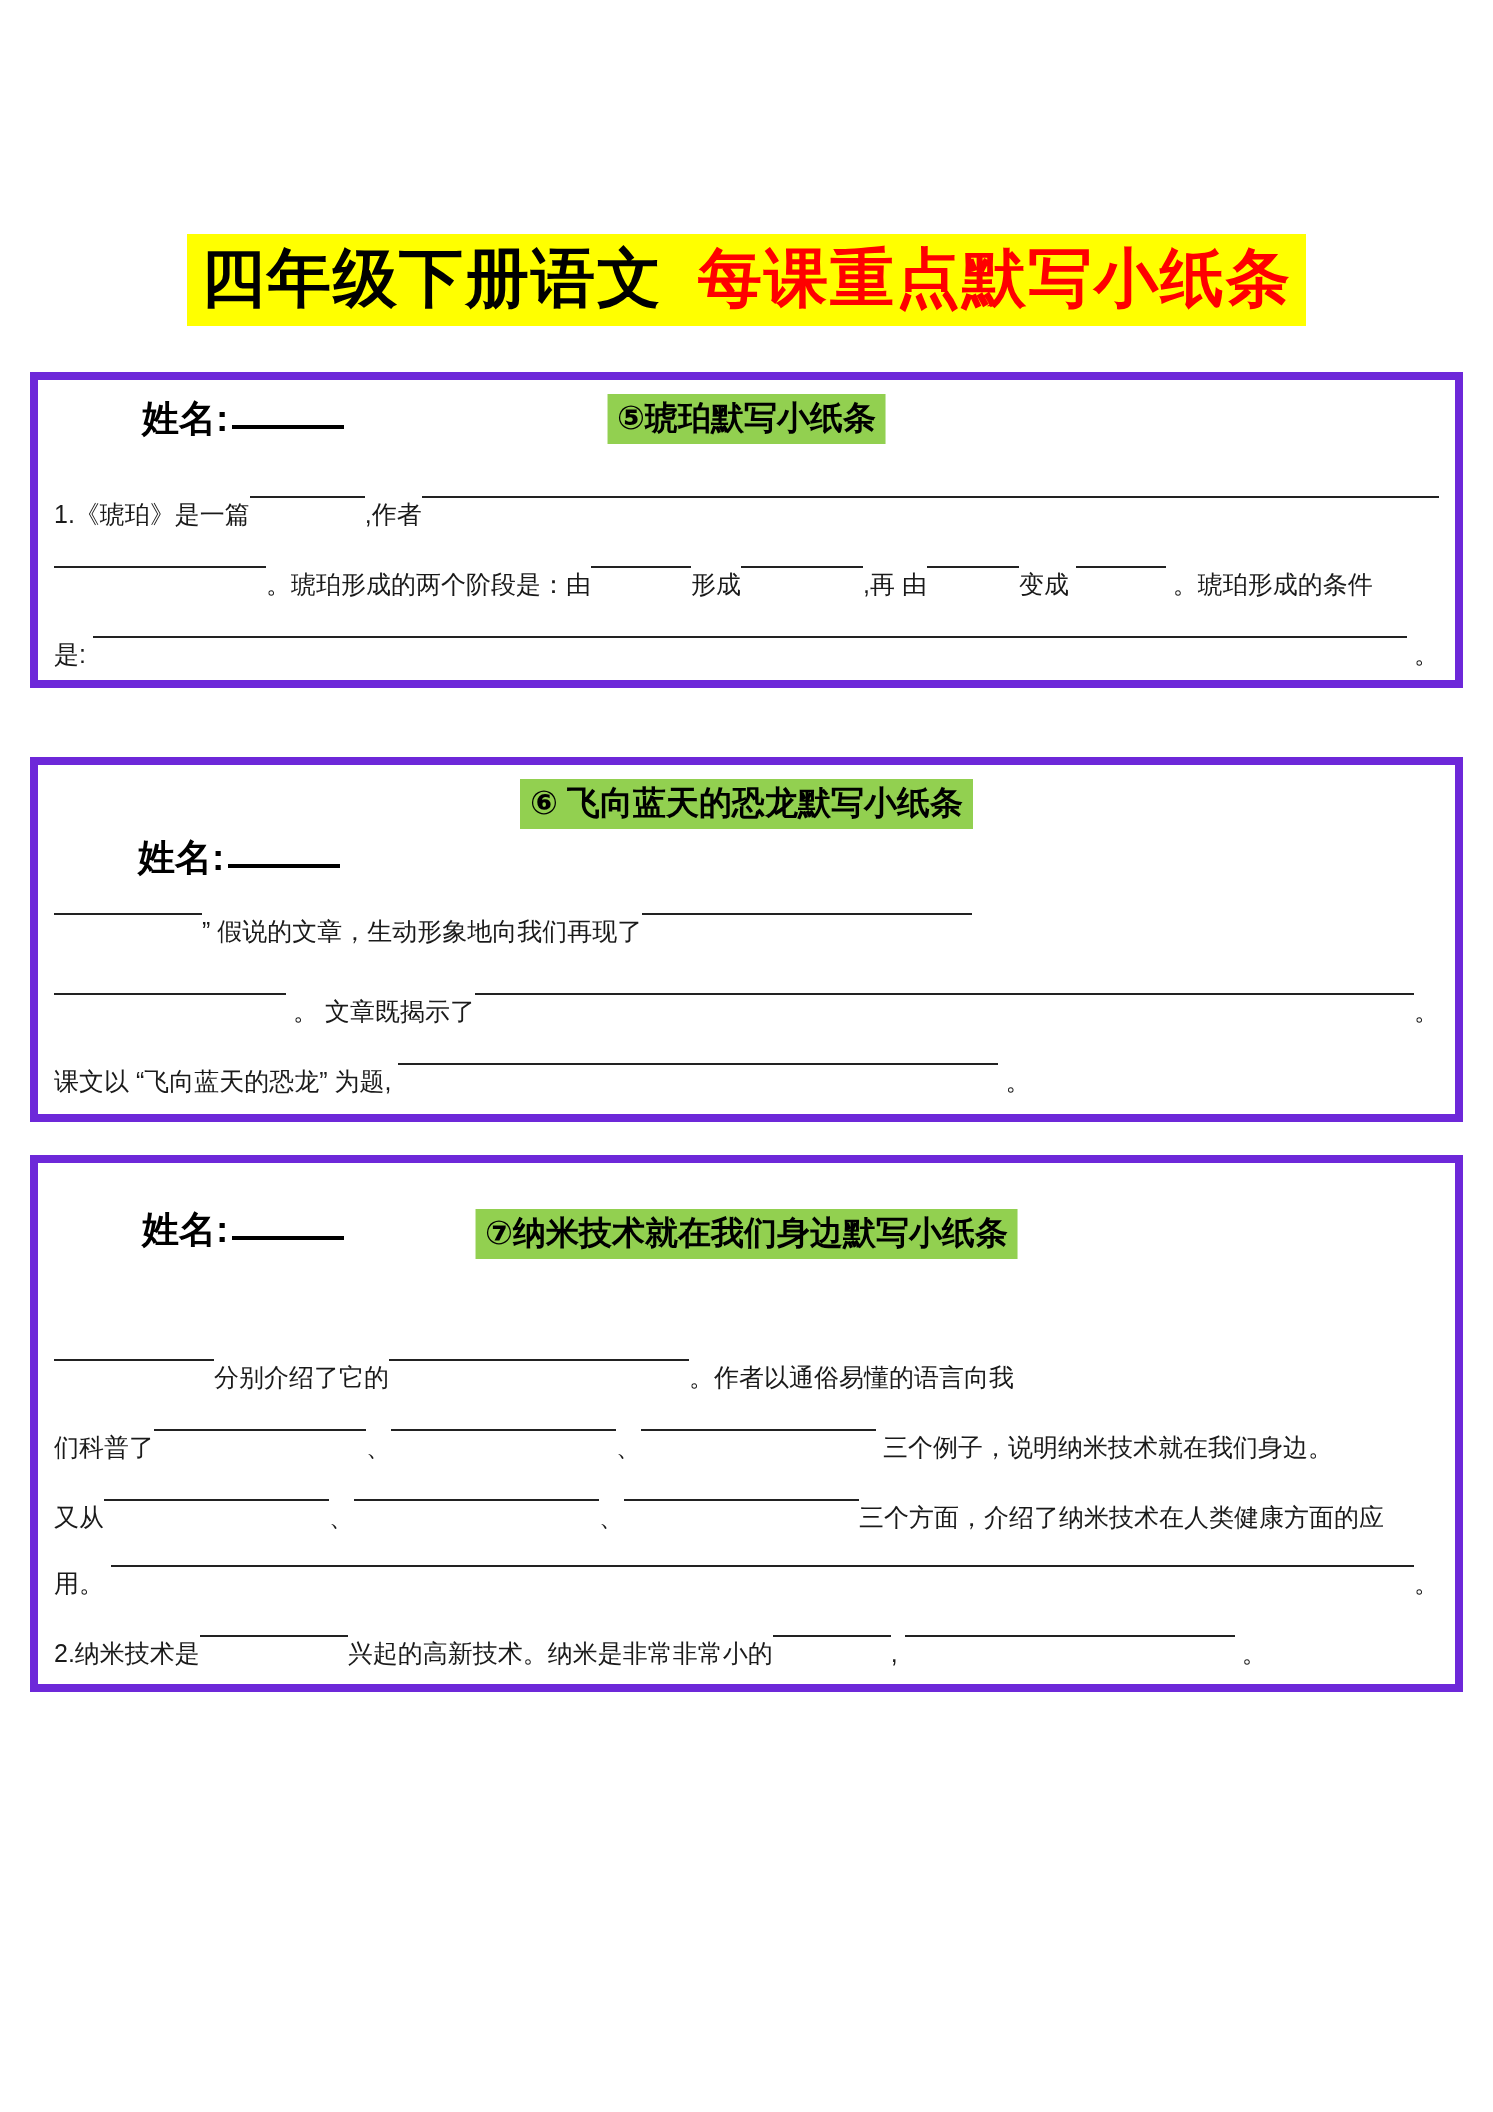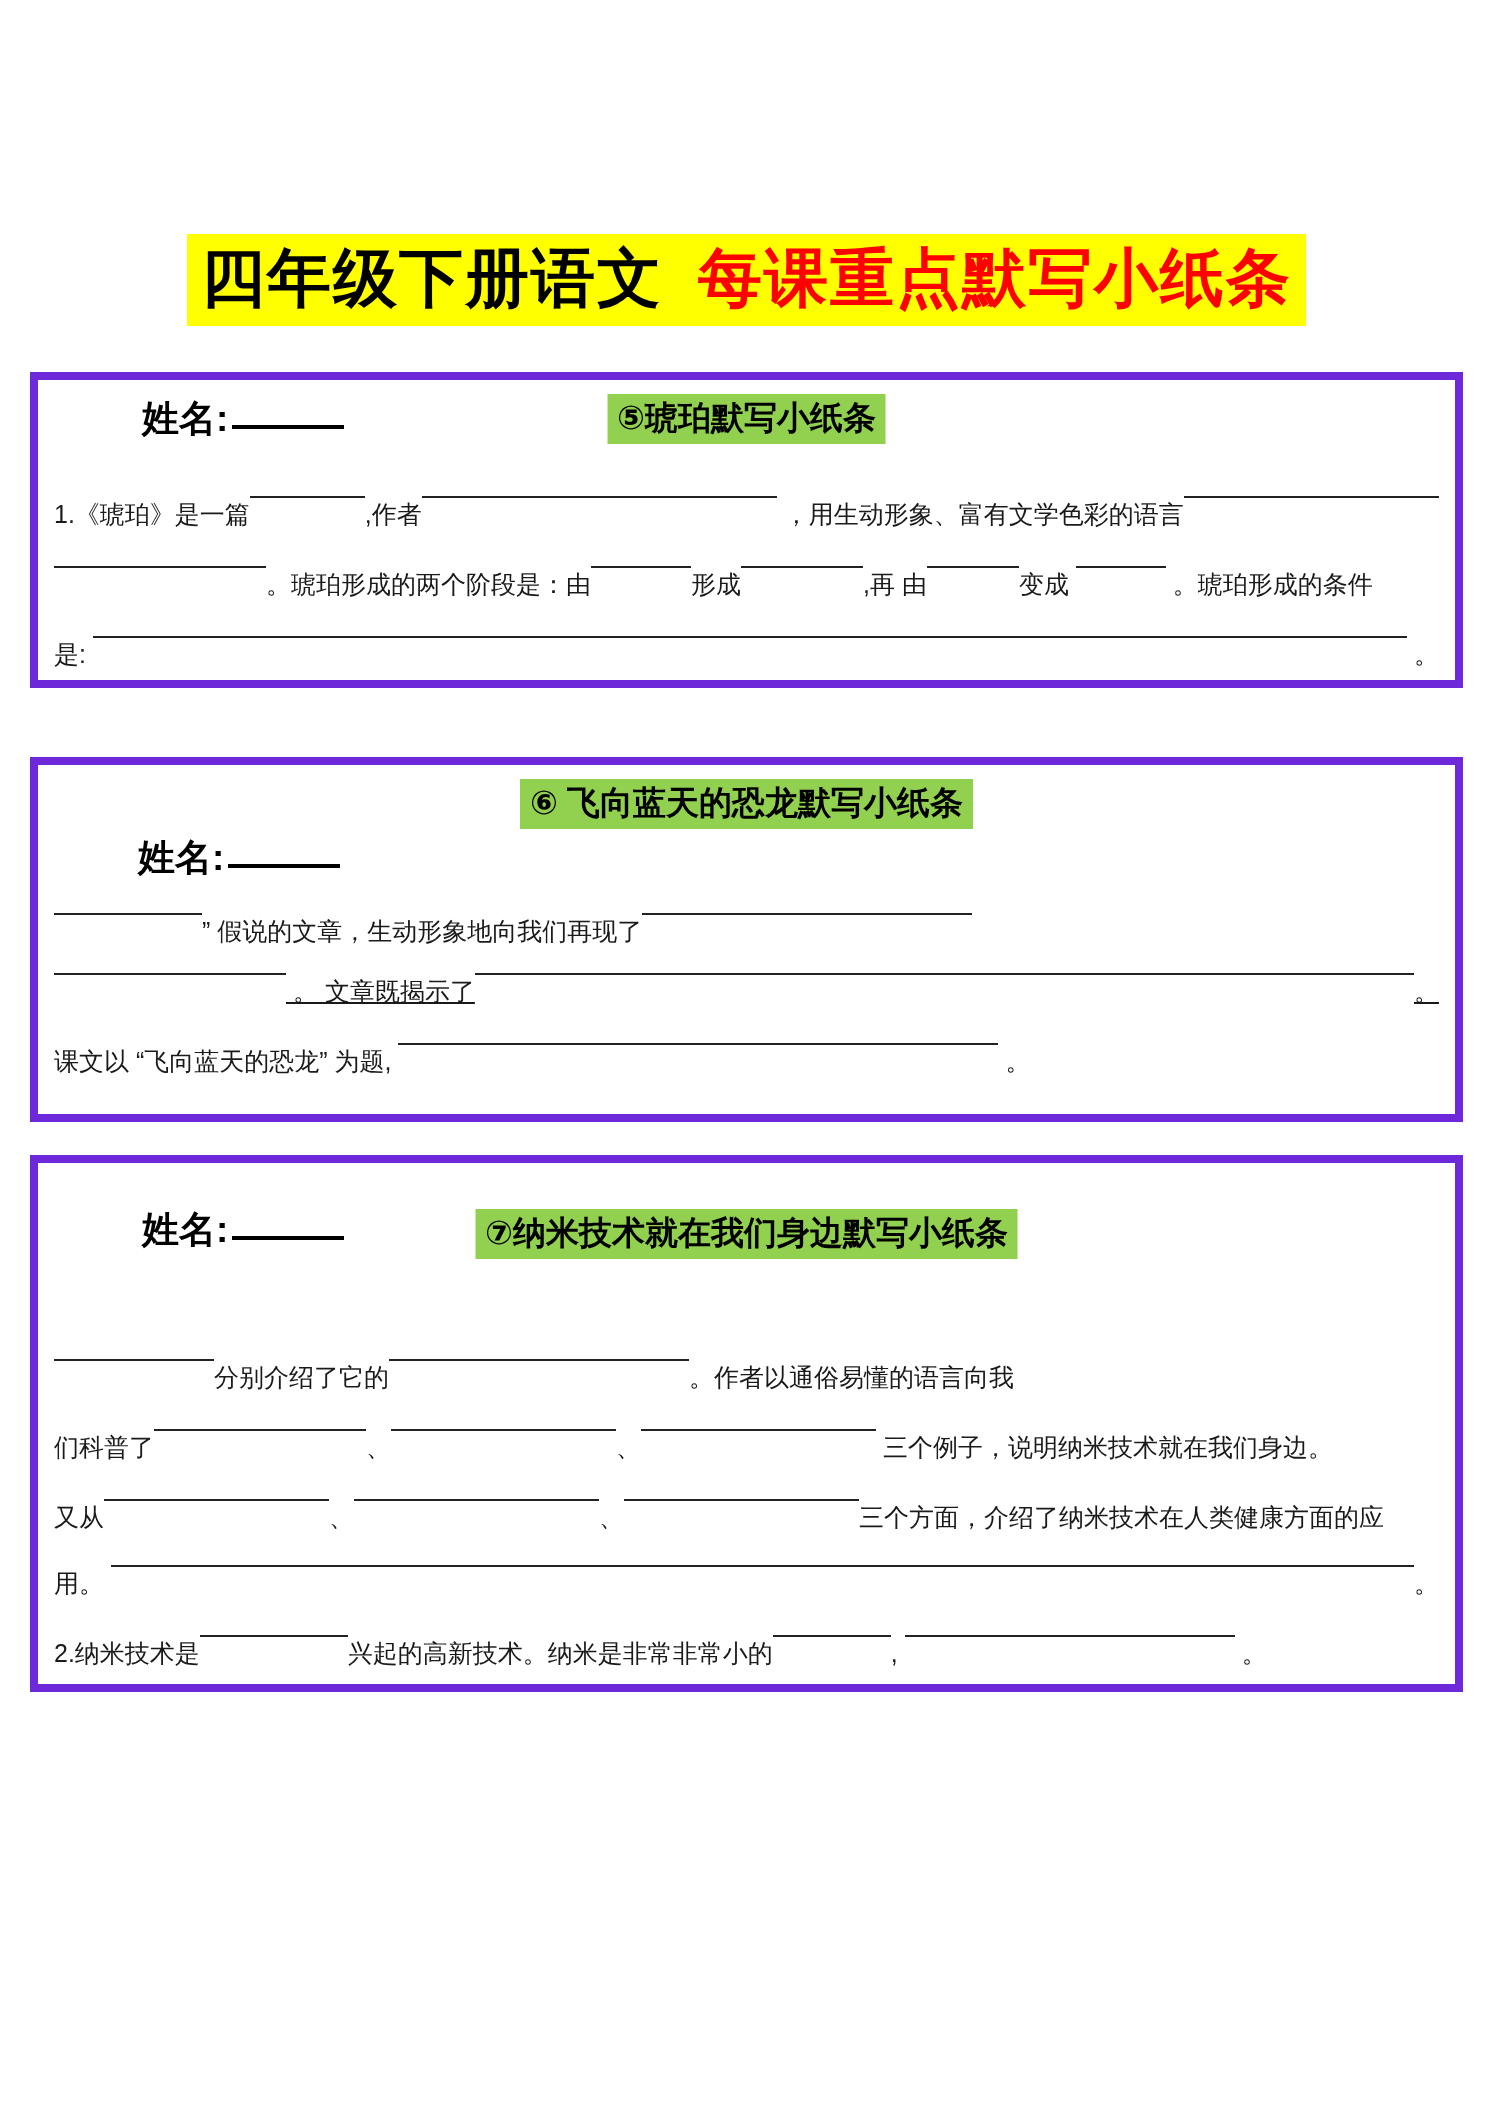--- a/index.html
+++ b/index.html
@@ -67,41 +67,41 @@
   .seg-text{white-space:pre;color:#1a1a1a;}
   .seg-blank{
     display:inline-block;height:0;flex:0 0 auto;
     border-bottom:2px solid #222;
     margin-bottom:7px;
   }
   .seg-blank.fill{flex:1 1 60px;}
   
   .box1 .fill-line:nth-of-type(2){margin-top:44px;}
   .box2 .fill-line:nth-of-type(3){margin-top:30px;}
-  .box2 .fill-line:nth-of-type(4){margin-top:24px;text-decoration:underline;}
+  .box2 .fill-line:nth-of-type(4){margin-top:44px;}
   .box3 .fill-line:nth-of-type(2){margin-top:96px;}
   .box3 .fill-line:nth-of-type(5){margin-top:30px;}
 </style>
 </head>
 <body>
 
 <div class="canvas">
 
   <div class="title-wrap">
     <span class="title-bg"><span class="t-black">四年级下册语文</span><span class="t-red">每课重点默写小纸条</span></span>
   </div>
 
   <section class="box box1">
     <div class="head-row">
       <div class="name-field">
         <span>姓名:</span><span class="name-blank"></span>
       </div>
       <div class="sec-header">⑤琥珀默写小纸条</div>
     </div>
-    <div class="fill-line"><span class="seg-text">1.《琥珀》是一篇</span><span class="seg-blank" style="width: 115px;"></span><span class="seg-text">,作者</span><span class="seg-blank" style="width: 355px;"></span><span class="seg-text"> ，用生动形象、富有文学色彩的语言</span><span class="seg-blank fill"></span></div>
+    <div class="fill-line"><span class="seg-text">1.《琥珀》是一篇</span><span class="seg-blank" style="width: 115px;"></span><span class="seg-text">,作者</span><span class="seg-blank" style="width: 355px;"></span><span class="seg-blank fill"></span></div>
     <div class="fill-line"><span class="seg-blank" style="width: 212px;"></span><span class="seg-text">。琥珀形成的两个阶段是：由</span><span class="seg-blank" style="width: 100px;"></span><span class="seg-text">形成</span><span class="seg-blank" style="width: 122px;"></span><span class="seg-text">,再 由</span><span class="seg-blank" style="width: 92px;"></span><span class="seg-text">变成 </span><span class="seg-blank" style="width: 90px;"></span><span class="seg-text"> 。琥珀形成的条件</span></div>
     <div class="fill-line"><span class="seg-text">是: </span><span class="seg-blank fill"></span><span class="seg-text"> 。</span></div>
   </section>
 
   <section class="box box2">
     <div class="center-head">
       <div class="sec-header">⑥ 飞向蓝天的恐龙默写小纸条</div>
     </div>
     <div class="name-row">
       <div class="name-field">

